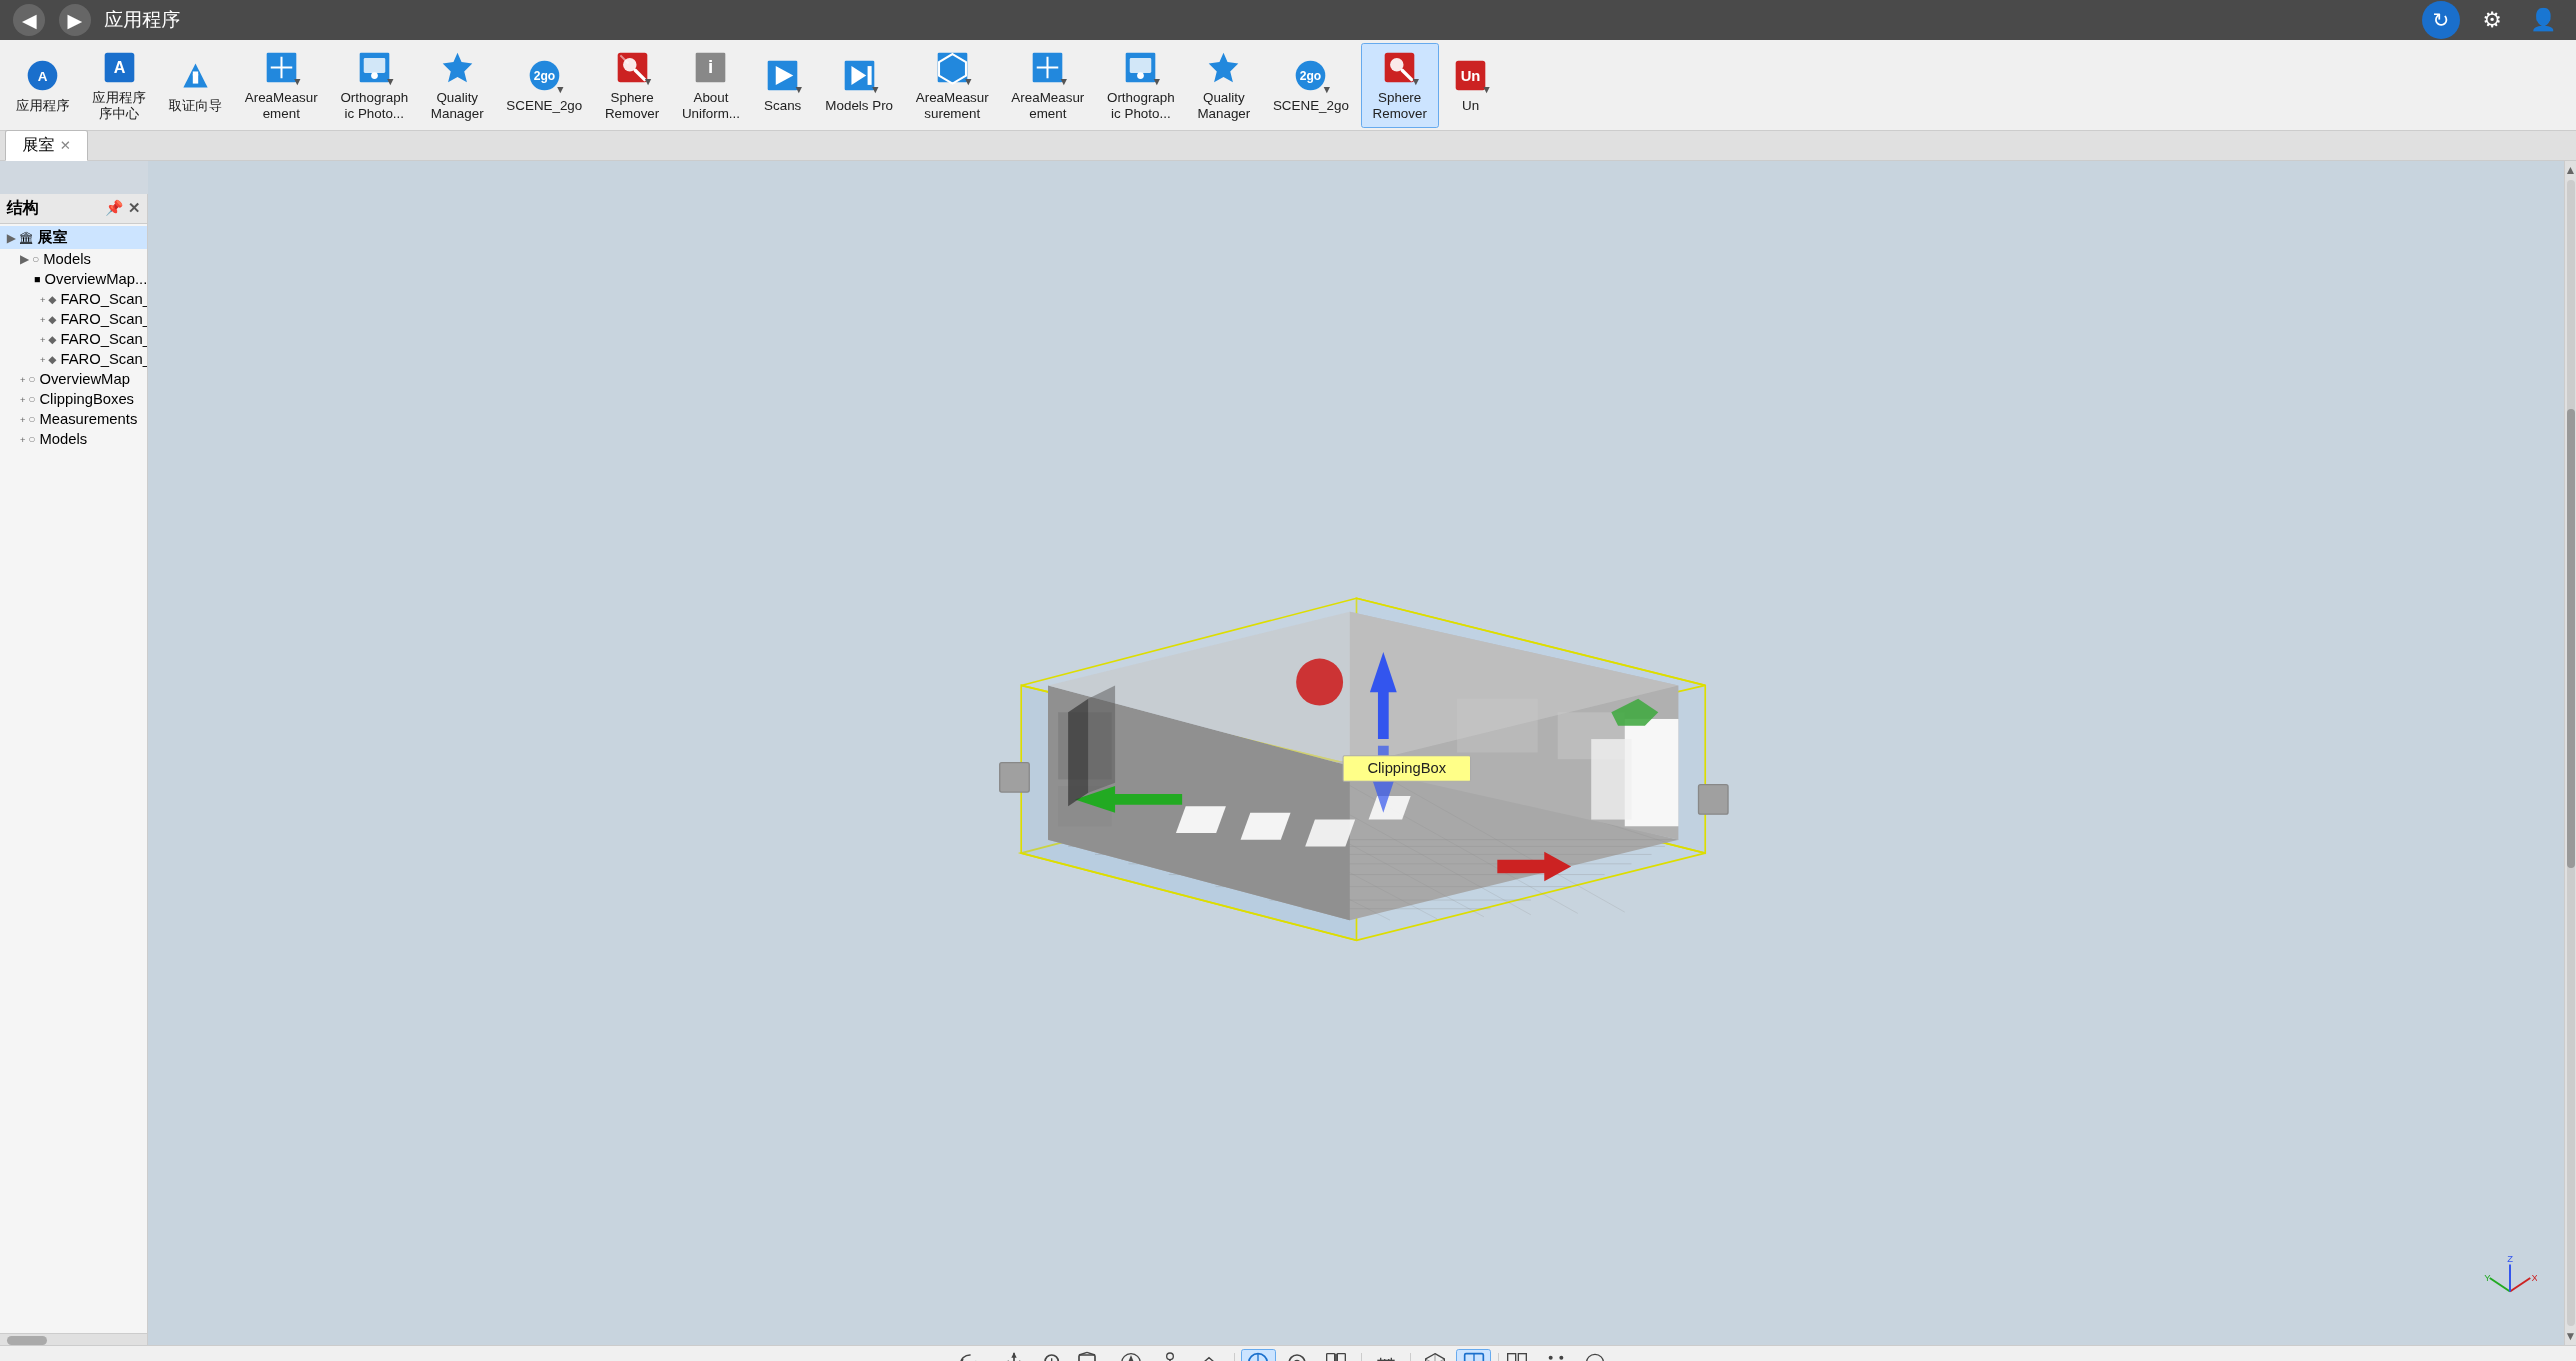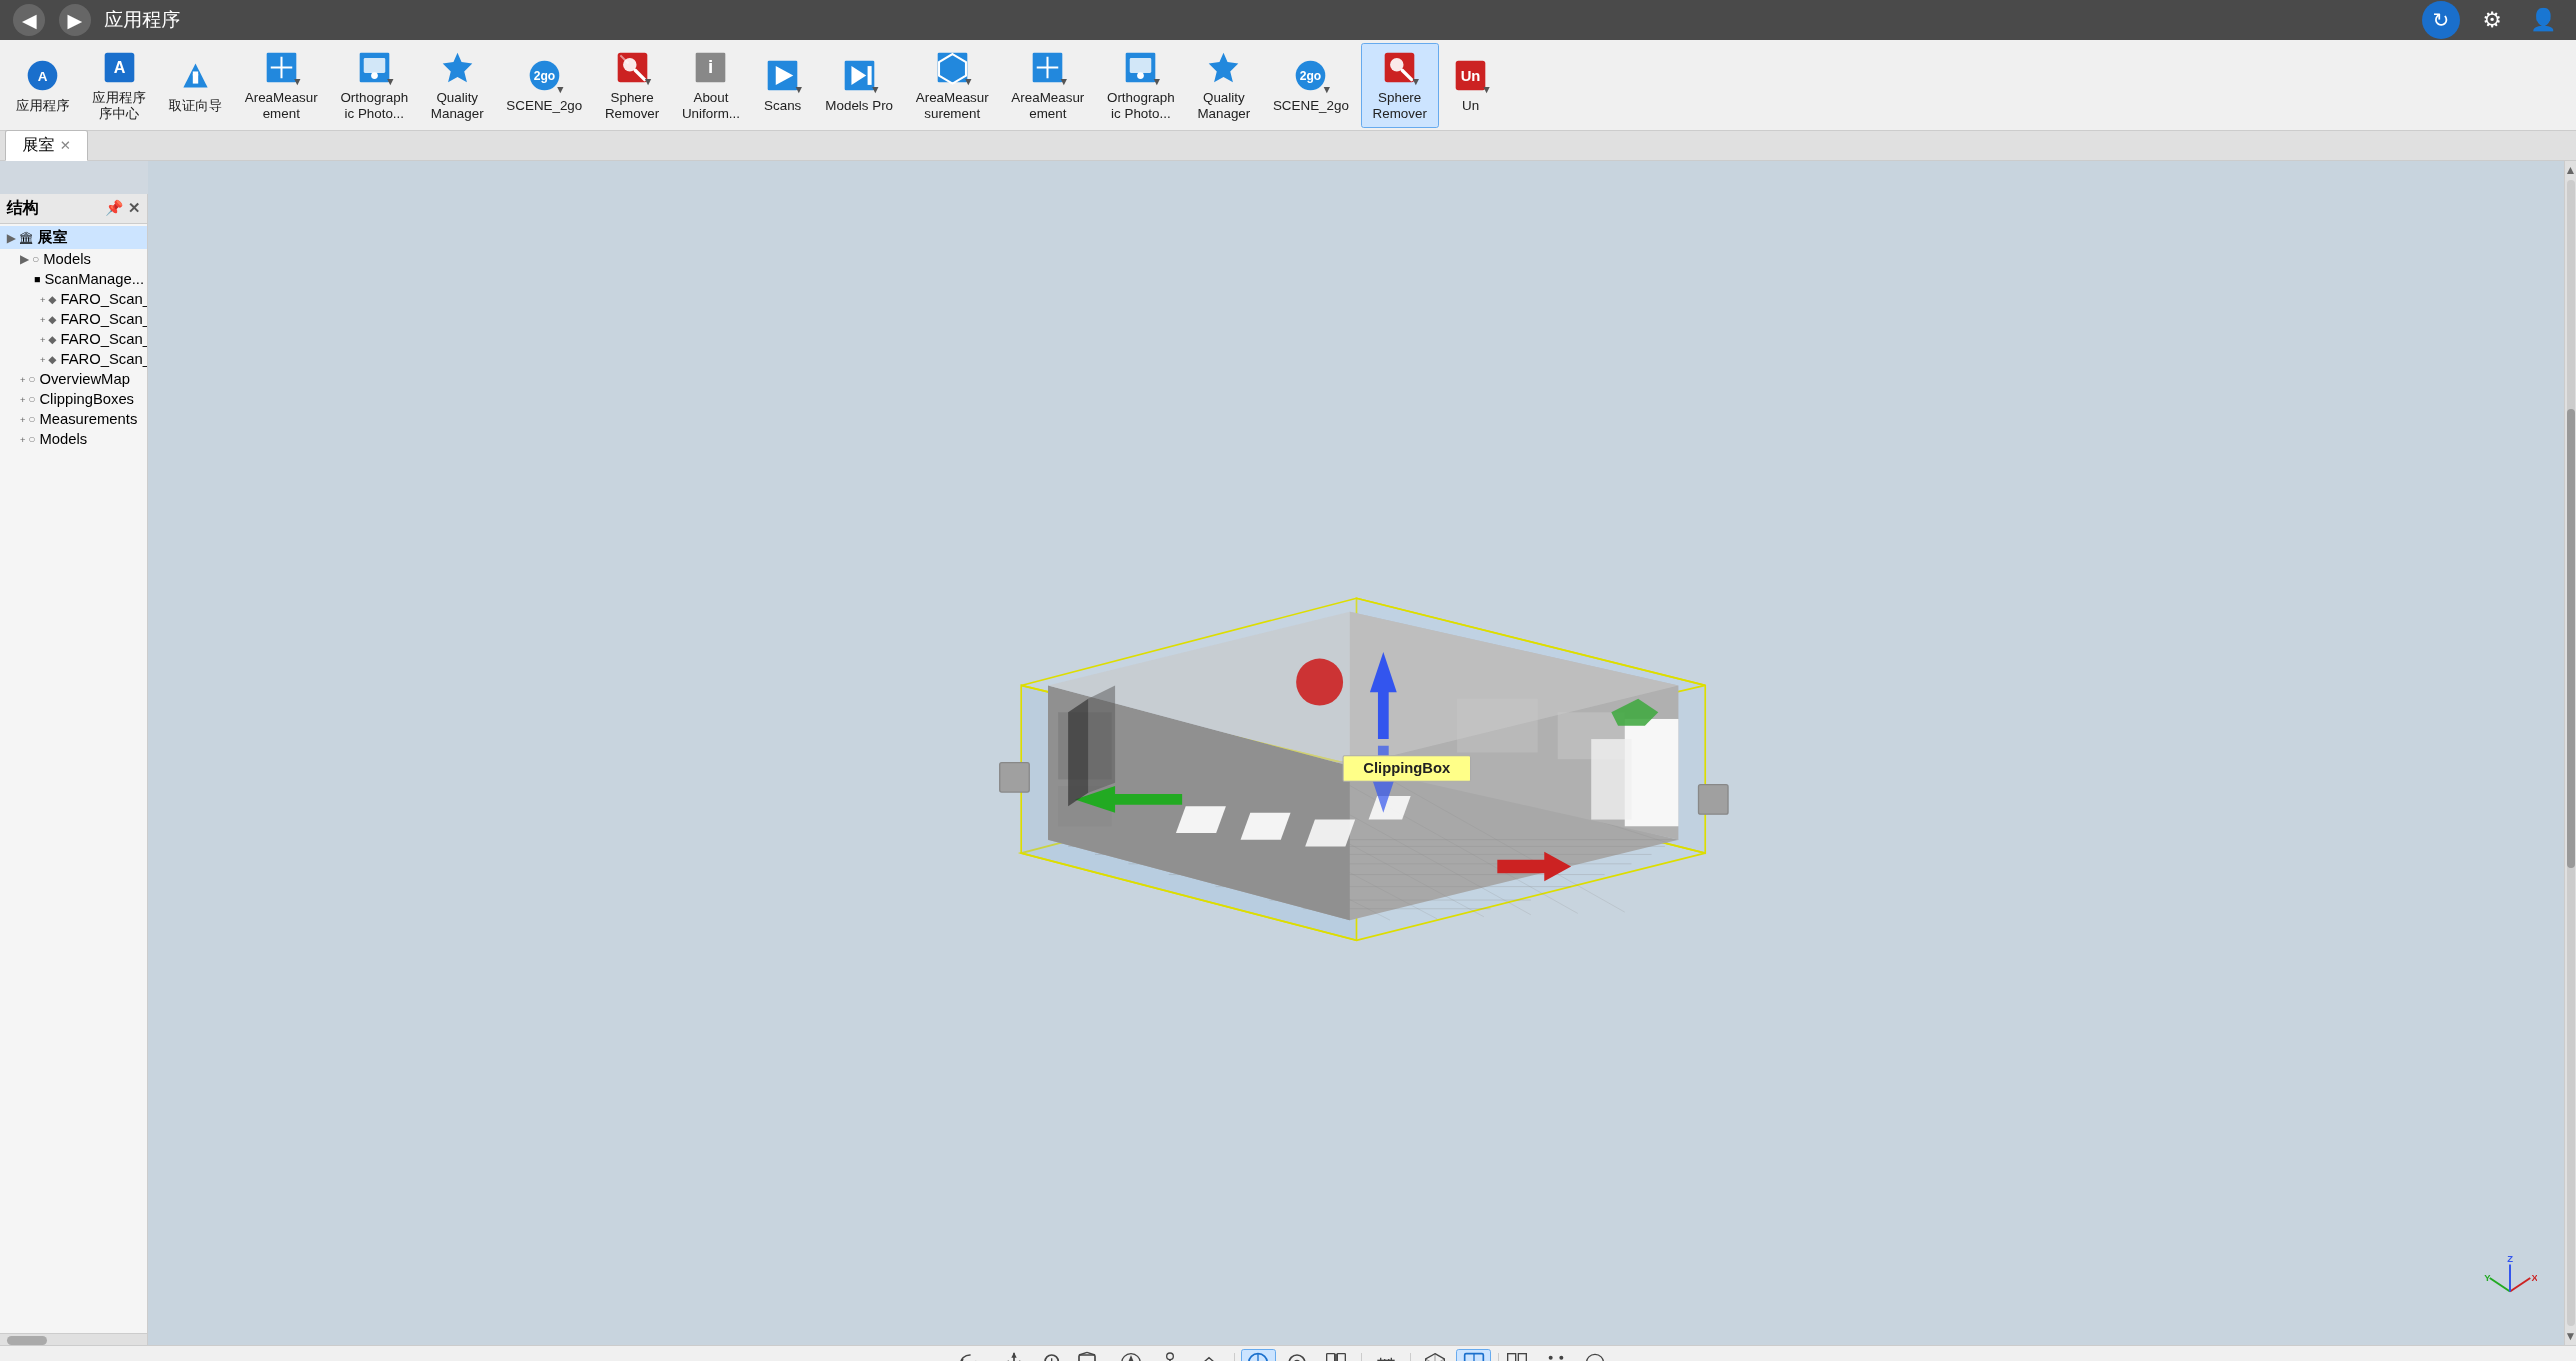--- a/index.html
+++ b/index.html
@@ -65,21 +65,21 @@
       padding: 4px 16px; cursor: pointer; background: #d0d0d0; border: 0.7px solid #bbb;
       border-bottom: none; border-radius: 2.7px 2.7px 0 0; font-size: 16px; margin-right: 1.3px;
       display: flex; align-items: center; gap: 5.4px;
     }
     .tab.active { background: #ffffff; border-bottom: 0.7px solid white; }
     .tab .close-btn { cursor: pointer; color: #888; font-size: 13.4px; }
 
     
     #viewport {
       flex: 1; position: relative; overflow: hidden; background: #c8d4de;
-      display: flex; align-items: center; justify-content: center; font-weight: bold;
+      display: flex; align-items: center; justify-content: center;
     }
 
     
     #sidebar-scrollbar {
       height: 12px; background: #e0e0e0; border-top: 0.7px solid #ccc; position: relative;
     }
     #sidebar-scrollbar .scroll-thumb {
       position: absolute; left: 6.7px; top: 1.3px; width: 40px; height: 9.4px;
       background: #aaa; border-radius: 4.7px;
     }
@@ -367,21 +367,21 @@
         <span class="node-icon">🏛</span>
         <strong>展室</strong>
       </div>
       <div class="tree-item" style="padding-left:20px;">
         <span class="expand-icon">▶</span>
         <span class="node-icon" style="color:#888;">○</span>
         <span>Models</span>
       </div>
       <div class="tree-item" style="padding-left:34px;">
         <span class="node-icon" style="color:#000;font-size:10.7px;">■</span>
-        <span>ScanManage...</span>
+        <span>OverviewMap...</span>
       </div>
       <div class="tree-item" style="padding-left:40px;">
         <span class="expand-icon" style="font-size:9.4px;">+</span>
         <span class="node-icon" style="color:#666;font-size:10.7px;">◆</span>
         <span>FARO_Scan_...</span>
       </div>
       <div class="tree-item" style="padding-left:40px;">
         <span class="expand-icon" style="font-size:9.4px;">+</span>
         <span class="node-icon" style="color:#666;font-size:10.7px;">◆</span>
         <span>FARO_Scan_...</span>

